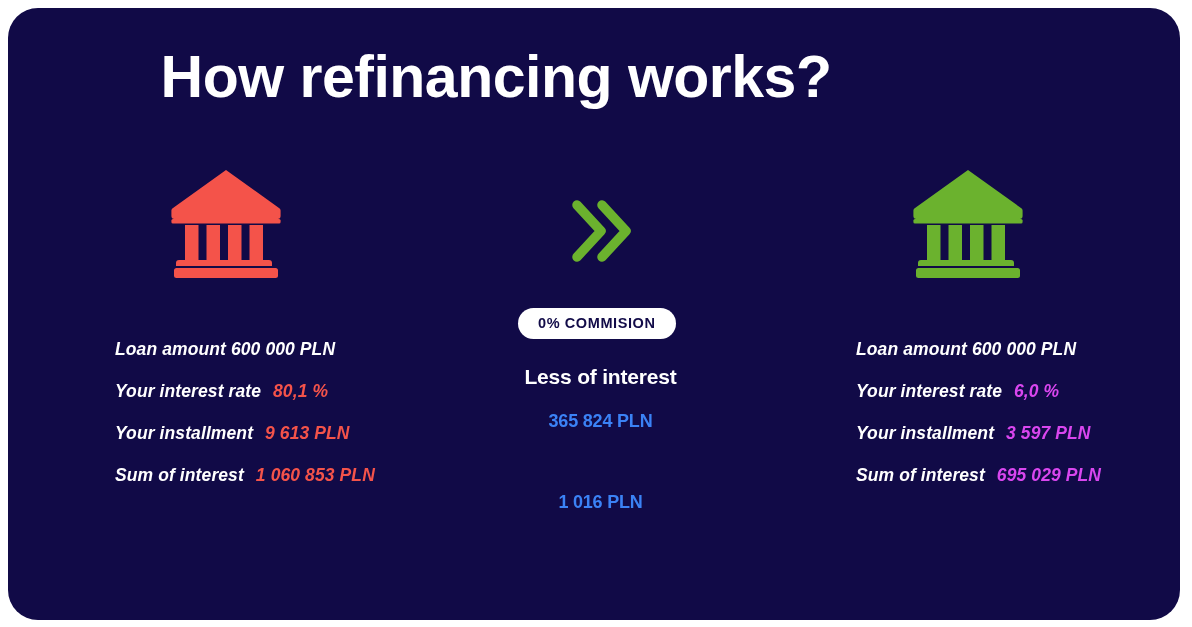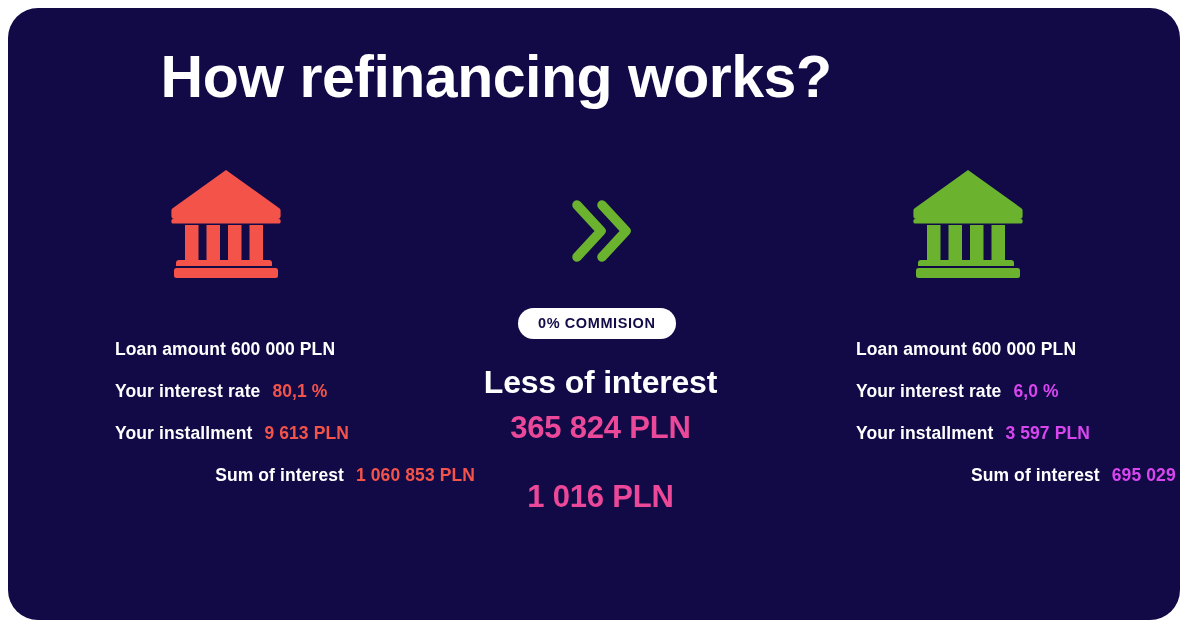--- a/index.html
+++ b/index.html
@@ -96,22 +96,23 @@
   .col-right .stats { left: 48px; }
 
   .stat-line {
     color: #ffffff;
     font-size: 17.5px;
     font-weight: 700;
     letter-spacing: 0.1px;
     white-space: nowrap;
     margin-bottom: 24.5px;
     line-height: 1.0;
-  }
-  .stat-line:last-child { margin-bottom: 0; text-align: right; }
+    font-style: italic;
+  }
+  .stat-line:last-child { margin-bottom: 0; }
 
   .stat-val {
     font-size: 17.5px;
     font-weight: 700;
     margin-left: 7px;
   }
   .val-red   { color: #F4534A; }
   .val-green { color: #d946ef; }
 
   
@@ -119,32 +120,32 @@
     position: absolute;
     width: 345px;
     left: 0;
     text-align: center;
   }
   .mid-block-1 { top: 358px; }
   .mid-block-2 { top: 461px; }
 
   .mid-head {
     color: #ffffff;
-    font-size: 32px;
+    font-size: 21px;
     font-weight: 800;
     line-height: 1.06;
     letter-spacing: -0.2px;
   }
   .mid-value {
-    color: #ec4899;
-    font-size: 31px;
+    color: #3b82f6;
+    font-size: 18px;
     font-weight: 800;
     line-height: 1.25;
     letter-spacing: -0.2px;
-    margin-top: 9px;
+    margin-top: 22px;
   }
 </style>
 </head>
 <body>
 
 <div class="card">
 
   <div class="title">How refinancing works?</div>
 
   <div class="col col-left">

